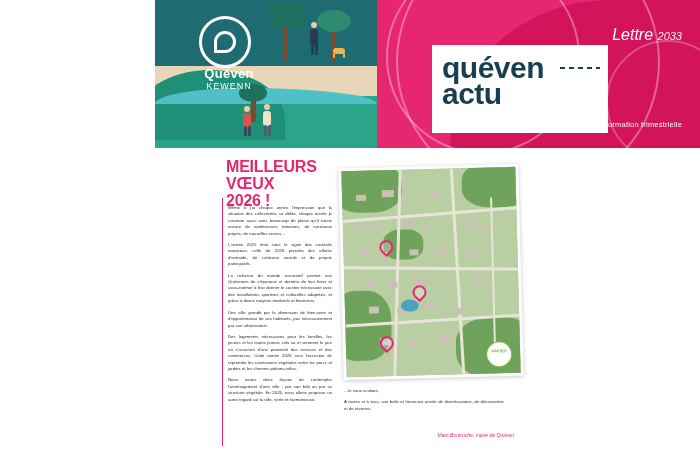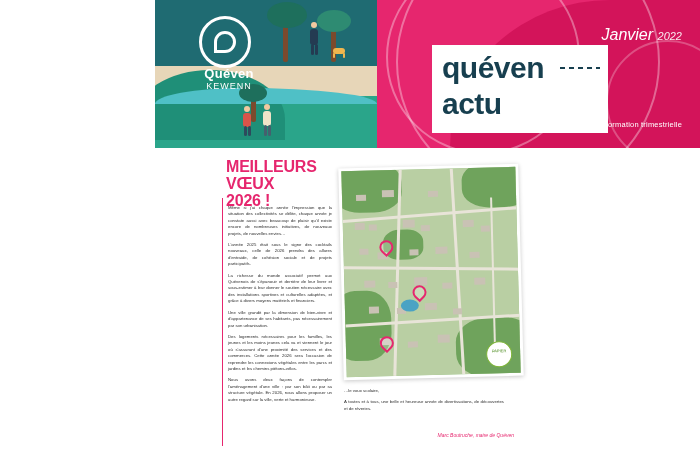--- a/index.html
+++ b/index.html
@@ -142,21 +142,21 @@
   .masthead .title1 {
     position: absolute;
     left: 10px; top: 6px;
     font-size: 30px;
     font-weight: bold;
     color: #173f4f;
     letter-spacing: -0.5px;
   }
   .masthead .title2 {
     position: absolute;
-    left: 10px; top: 42px;
+    left: 10px; top: 32px;
     font-size: 30px;
     font-weight: bold;
     color: #173f4f;
     letter-spacing: -0.5px;
   }
   .masthead .dashes {
     position: absolute;
     left: 128px; top: 22px;
     width: 40px; height: 2px;
     background: repeating-linear-gradient(90deg,#173f4f 0 5px, transparent 5px 9px);
@@ -393,22 +393,22 @@
     </div>
 
     <div class="masthead">
       <div class="title1">quéven</div>
       <div class="dashes"></div>
       <div class="title2">actu</div>
     </div>
 
     <div class="issue-no">n°</div>
     <div class="issue-date">
-      <span>Janvier</span>
-      <span class="yr">2022</span>
+      <span>Lettre</span>
+      <span class="yr">2033</span>
     </div>
     <div class="issue-sub">Janvier d'information trimestrielle</div>
   </div>
 
   <div class="article-title">
     <div>MEILLEURS VŒUX</div>
     <div class="l2">2026 !</div>
   </div>
 
   <div class="rule-left"></div>

